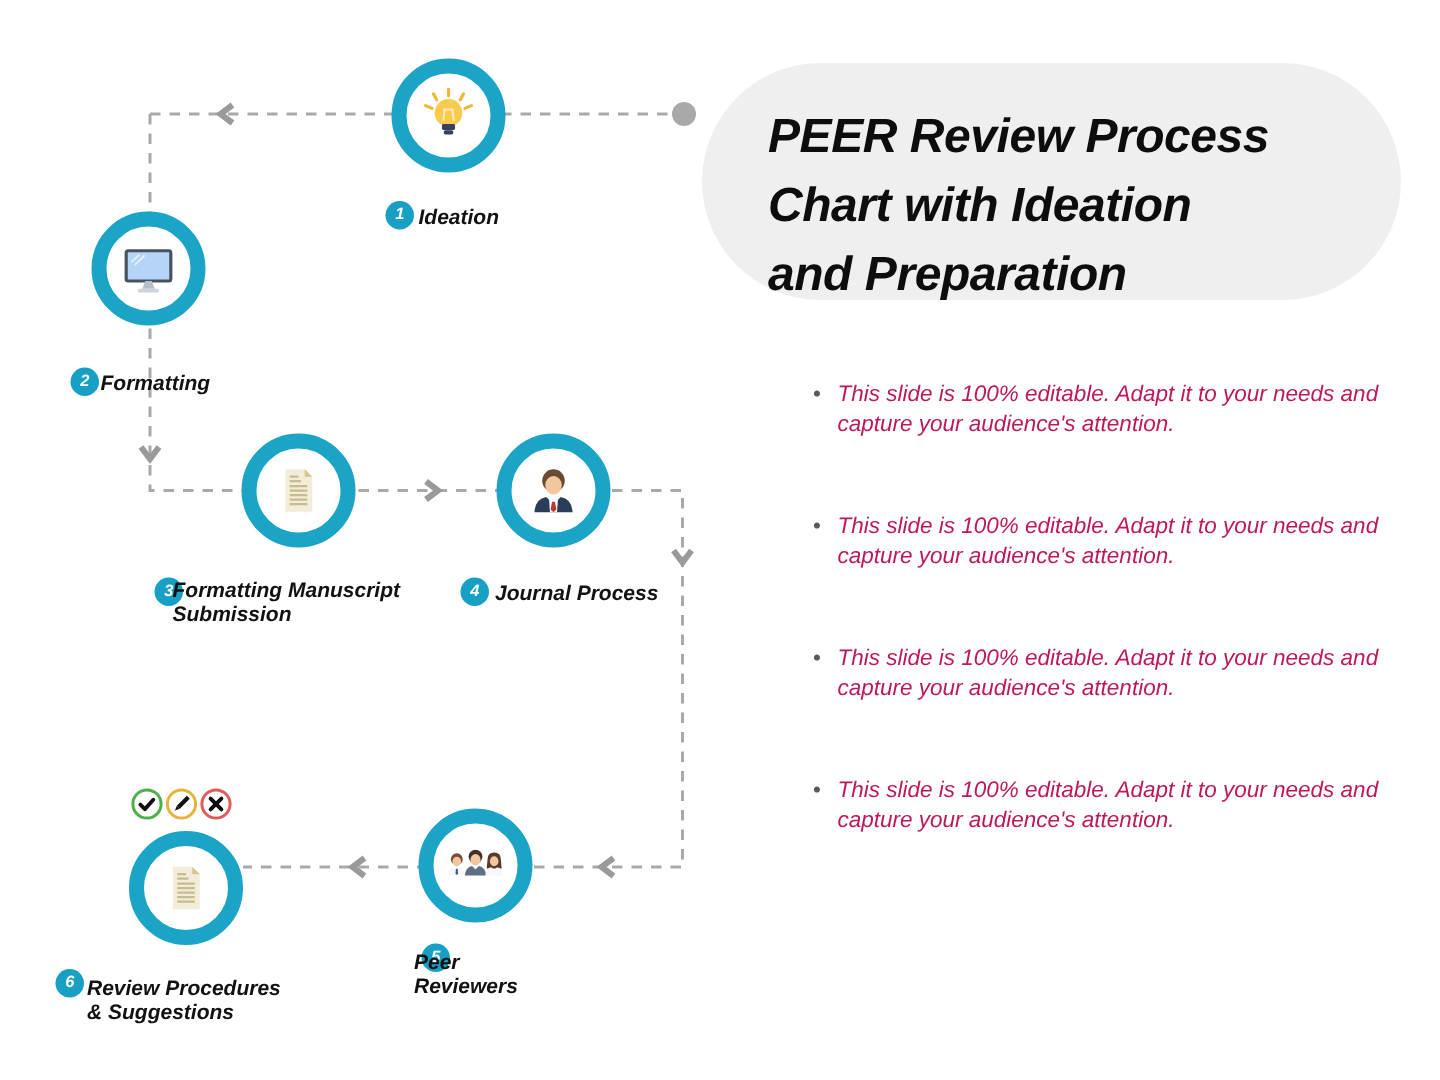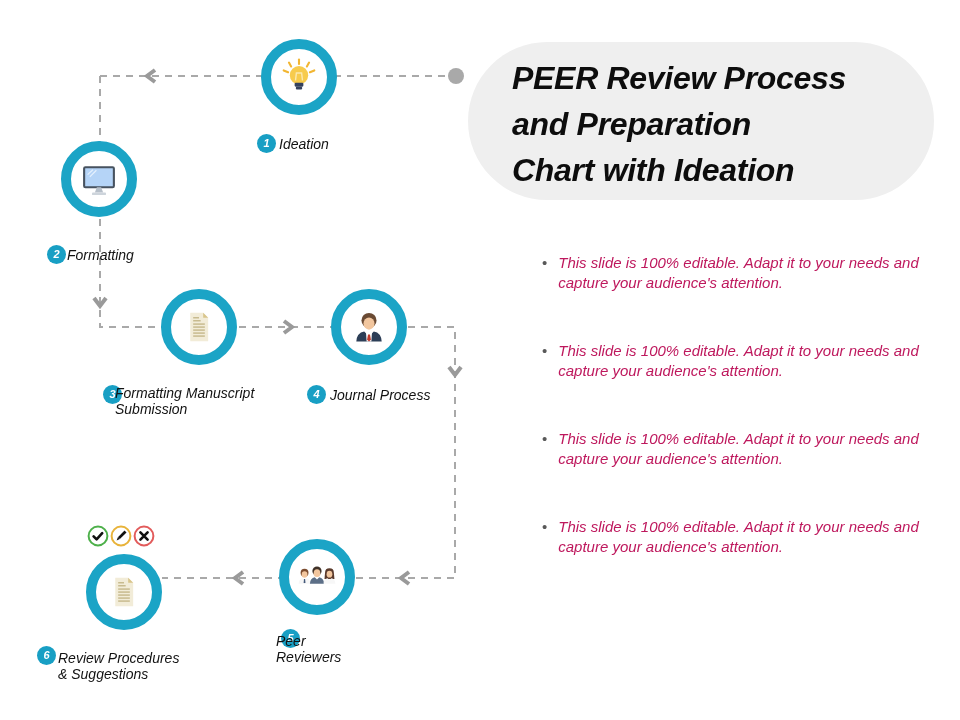--- a/index.html
+++ b/index.html
@@ -6,21 +6,21 @@
   .canvas{position:relative;width:960px;height:720px;background:#ffffff;overflow:hidden;
           font-family:"Liberation Sans",sans-serif;}
   .connector-svg{position:absolute;left:0;top:0;z-index:1;}
   
   .step{position:absolute;z-index:3;}
   .ring{position:absolute;left:0;top:0;width:56px;height:56px;border:10px solid #1ba4c6;
         border-radius:50%;background:#fff;display:flex;align-items:center;justify-content:center;}
   .badge{position:absolute;width:19px;height:19px;border-radius:50%;background:#189fc4;
          color:#fff;font-size:11px;font-weight:bold;font-style:italic;line-height:19px;
          text-align:center;z-index:4;}
-  .step-label{position:absolute;font-size:14px;font-weight:normal;font-style:italic;
+  .step-label{position:absolute;font-size:14px;font-weight:bold;font-style:italic;
               color:#121212;line-height:16px;white-space:pre-line;z-index:4;}
   .center{text-align:left;}
   
   #step1{left:261px;top:39px;}
   #step1 .badge{left:-4px;top:95px;}
   #step1 .step-label{left:18px;top:97px;white-space:nowrap;}
   #step2{left:61px;top:141px;}
   #step2 .badge{left:-14px;top:104px;}
   #step2 .step-label{left:6px;top:106px;white-space:nowrap;}
   #step3{left:161px;top:289px;}
@@ -33,21 +33,21 @@
   #step5 .badge{left:2px;top:90px;}
   #step5 .step-label{left:-3px;top:94px;width:86px;}
   #step6{left:86px;top:554px;}
   #step6 .badge{left:-49px;top:92px;}
   #step6 .step-label{left:-28px;top:96px;width:140px;}
   
   .status-row{position:absolute;left:1px;top:-29px;display:flex;gap:1px;z-index:4;}
   
   .title-bubble{position:absolute;left:468px;top:42px;width:466px;height:158px;
                 background:#efefef;border-radius:84px;z-index:2;}
-  .title-text{padding:13px 0 0 44px;}
+  .title-text{padding:25px 0 0 44px;}
   .title-line{font-size:32px;font-weight:bold;font-style:italic;color:#0d0d0d;
               line-height:46px;white-space:nowrap;letter-spacing:-0.3px;}
   
   .bullet-item{position:absolute;left:542px;width:386px;display:flex;gap:11px;z-index:2;}
   .bullet-item .marker{color:#595959;font-size:15px;line-height:20px;}
   .bullet-item .btext{color:#be185d;font-size:15px;font-style:italic;line-height:20px;}
   #bullet0{top:253px;} #bullet1{top:341px;} #bullet2{top:429px;} #bullet3{top:517px;}
   .dot{position:absolute;left:448px;top:68px;width:16px;height:16px;border-radius:50%;
        background:#a9a9a9;z-index:2;}
 </style>
@@ -200,22 +200,22 @@
       </svg>
     </div>
     <div class="badge">6</div>
     <div class="step-label center">Review Procedures
 &amp; Suggestions</div>
   </div>
 
   <div class="title-bubble">
     <div class="title-text">
       <div class="title-line">PEER Review Process</div>
+      <div class="title-line">Chart with Ideation</div>
       <div class="title-line">and Preparation</div>
-      <div class="title-line">Chart with Ideation</div>
     </div>
   </div>
 
   <div class="bullet-item" id="bullet0">
     <span class="marker">•</span>
     <span class="btext">This slide is 100% editable. Adapt it to your needs and capture your audience's attention.</span>
   </div>
   <div class="bullet-item" id="bullet1">
     <span class="marker">•</span>
     <span class="btext">This slide is 100% editable. Adapt it to your needs and capture your audience's attention.</span>

